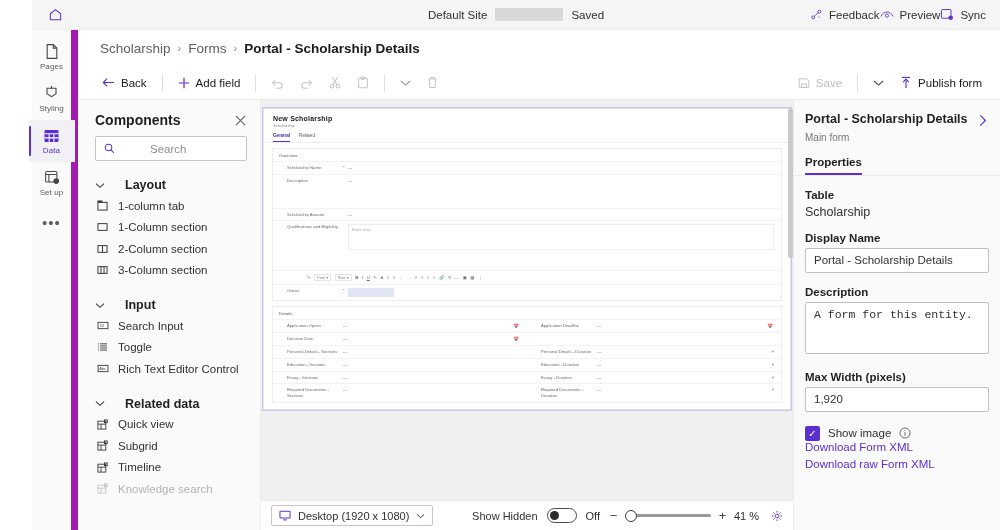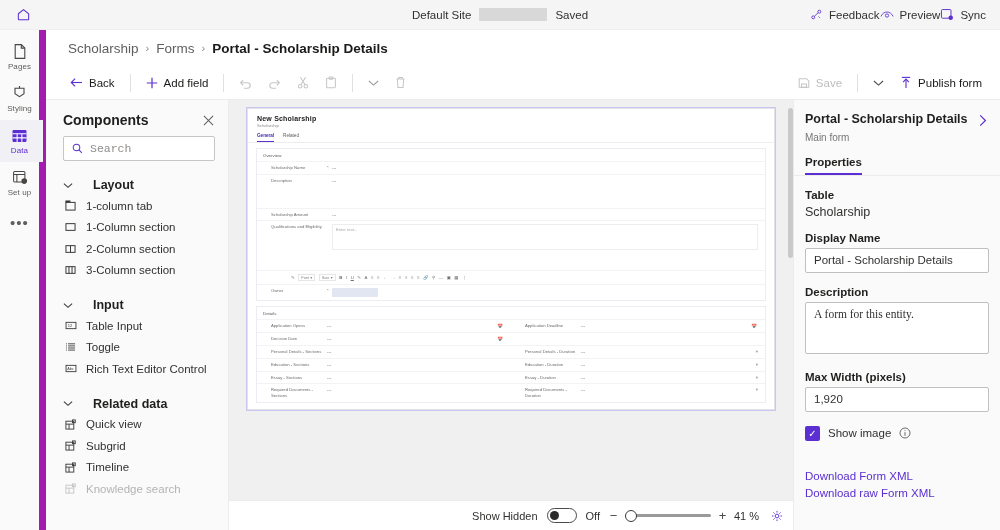--- a/index.html
+++ b/index.html
@@ -3,21 +3,21 @@
 <meta charset="utf-8">
 <style>
   * { box-sizing: border-box; margin: 0; padding: 0; }
   html, body {
     width: 1000px; height: 530px;
     font-family: "Liberation Sans", sans-serif;
     background: #ffffff;
     overflow: hidden;
     -webkit-font-smoothing: antialiased;
   }
-  .app { position: relative; width: 1000px; height: 530px; display: flex; flex-direction: column; }
+  .app { position: relative; width: 1000px; height: 530px; display: flex; flex-direction: column; padding-left: 32px; }
 
   
   .topbar {
     height: 30px; min-height: 30px;
     background: #f5f5f5;
     display: flex; align-items: center;
     position: relative;
     border-bottom: 1px solid #eeeeee;
   }
   .home-btn {
@@ -112,21 +112,21 @@
   .comp-title { font-size: 14px; font-weight: bold; color: #201f1e; }
   .comp-close { margin-left: auto; font-size: 13px; color: #605e5c; cursor: pointer; line-height: 1;}
   .search-wrap { padding: 0 13px 0 17px; }
   .searchbox {
     height: 25px; border: 1px solid #c8c6c4; border-radius: 2px;
     background: #ffffff; display: flex; align-items: center; gap: 7px;
     padding: 0 8px;
   }
   .searchbox input {
     border: none; outline: none; font-size: 11.5px; color: #323130;
-    font-family: Liberation Mono, monospace; width: 100%; background: transparent;
+    font-family: Liberation Sans, sans-serif; width: 100%; background: transparent; margin-left: 28px;
   }
   .searchbox input::placeholder { color: #8f8d8b; }
 
   .group { margin-top: 14px; }
   .group-head {
     display: flex; align-items: center; gap: 20px;
     padding: 0 0 0 17px; height: 20px; cursor: pointer;
   }
   .group-name { font-size: 12.5px; font-weight: bold; color: #201f1e; }
   .comp-item {
@@ -228,32 +228,32 @@
   .plabel { font-size: 11.5px; font-weight: bold; color: #201f1e; margin: 13px 0 4px 0; }
   .pvalue { font-size: 12.5px; color: #323130; }
   .pinput {
     width: 100%; height: 25px; border: 1px solid #c2c0be; border-radius: 2px;
     background: #ffffff; font-size: 11.5px; color: #323130; padding: 0 8px;
     font-family: "Liberation Sans", sans-serif; outline: none;
   }
   .ptextarea {
     width: 100%; height: 52px; border: 1px solid #c2c0be; border-radius: 2px;
     background: #ffffff; font-size: 11.5px; color: #323130; padding: 5px 8px;
-    font-family: Liberation Serif, serif; outline: none; resize: none;
+    font-family: Liberation Mono, monospace; outline: none; resize: none;
   }
   .pcheck-row { display: flex; align-items: center; gap: 8px; margin: 14px 0 0 0; padding: 0 11px;}
   .pcheckbox {
     width: 15px; height: 15px; background: #5b2fd1; border-radius: 2px;
     display: flex; align-items: center; justify-content: center;
     color: #ffffff; font-size: 10px; cursor: pointer;
   }
   .pcheck-label { font-size: 11.5px; color: #323130; }
   .plink { display: block; font-size: 11.5px; color: #5b2fd1; padding: 0 11px;
     margin-top: 5px; cursor: pointer; }
-  .plink.first { margin-top: 29px; }
+  .plink.first { margin-top: 0; }
   svg { display: block; }
 </style>
 </head>
 <body>
 
 <div class="app">
 
   <div class="topbar">
     <div class="home-btn">
       <span>
@@ -531,21 +531,21 @@
               </span>
               <span class="group-name">Input</span>
             </div>
             <div class="comp-item">
               <span class="ci">
                 <svg width="12" height="9" viewBox="0 0 13 10" fill="none" stroke="#3b3a39" stroke-width="1">
                   <rect x="1" y="1.5" width="11" height="7"></rect>
                   <text x="3" y="6.8" font-size="4.5" fill="#3b3a39" stroke="none" font-family="Liberation Sans">12</text>
                 </svg>
               </span>
-              <span>Table Input</span>
+              <span>Search Input</span>
             </div>
             <div class="comp-item">
               <span class="ci">
                 <svg width="11" height="10" viewBox="0 0 12 11" fill="none" stroke="#3b3a39" stroke-width="1">
                   <path d="M1 2h1M1 4.3h1M1 6.6h1M1 8.9h1M3.3 2h7.7M3.3 4.3h7.7M3.3 6.6h7.7M3.3 8.9h7.7"></path>
                 </svg>
               </span>
               <span>Toggle</span>
             </div>
             <div class="comp-item">
@@ -764,20 +764,34 @@
                 </div>
               </div>
             </div>
 
             <div class="canvas-scrollbar">
                 <i></i>
               </div>
           </div>
 
           <div class="statusbar">
+            <div class="device-sel">
+              <span>
+                <svg width="12" height="11" viewBox="0 0 13 12" fill="none" stroke="#5b2fd1" stroke-width="1.1">
+                  <rect x="1" y="1.3" width="11" height="7.4" rx=".8"></rect>
+                    <path d="M4.5 10.8h4"></path>
+                </svg>
+              </span>
+              <span>Desktop (1920 x 1080)</span>
+              <span>
+                <svg width="9" height="6" viewBox="0 0 10 6" fill="none" stroke="#3b3a39" stroke-width="1.1">
+                  <path d="M1 1.2l4 3.6 4-3.6"></path>
+                </svg>
+              </span>
+            </div>
 
             <div class="st-right">
               <span class="st-label">Show Hidden</span>
               <div class="toggle">
                   <i></i>
                 </div>
               <span class="st-label">Off</span>
               <div class="zoom-row">
                 <span class="zm-btn">−</span>
                 <div class="slider">

